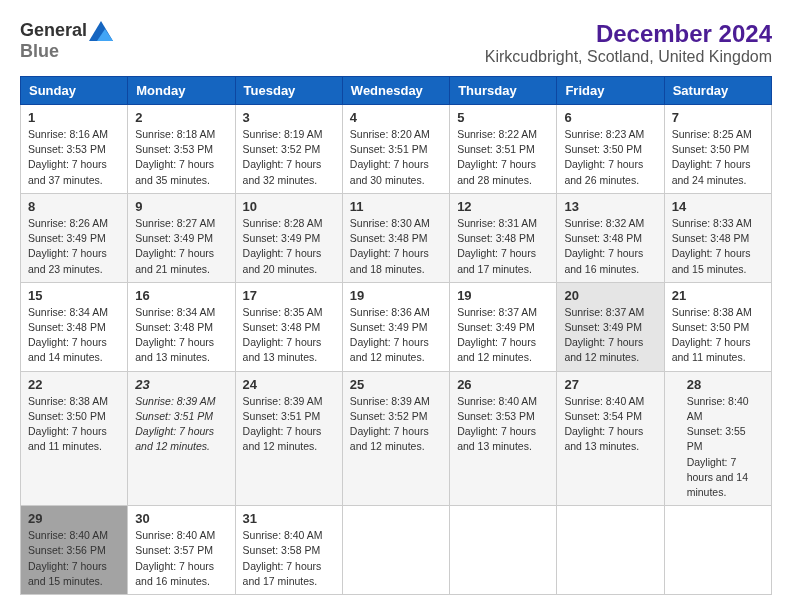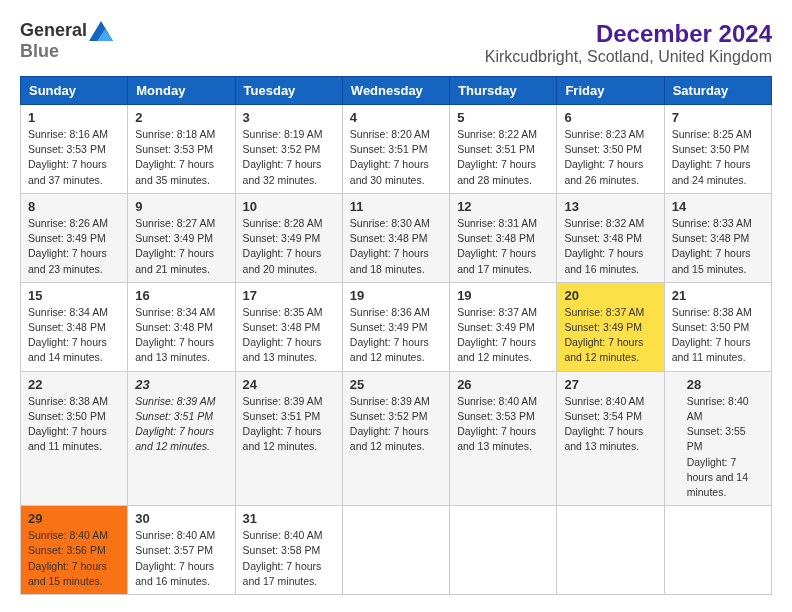--- a/index.html
+++ b/index.html
@@ -277,21 +277,21 @@
         </div>
       </td>
         <td style="background-color: rgb(255, 255, 255);">
         <span class="day-num">19</span>
         <div class="day-info">
           Sunrise: 8:37 AM<br>
           Sunset: 3:49 PM<br>
           Daylight: 7 hours and 12 minutes.
         </div>
       </td>
-        <td style="background-color: #fde047;">
+        <td style="background-color: #e5e5e5;">
         <span class="day-num">20</span>
         <div class="day-info">
           Sunrise: 8:37 AM<br>
           Sunset: 3:49 PM<br>
           Daylight: 7 hours and 12 minutes.
         </div>
       </td>
         <td style="background-color: rgb(255, 255, 255);">
         <span class="day-num">21</span>
         <div class="day-info">
@@ -353,21 +353,21 @@
         <td style="background-color: rgb(245, 245, 245); padding-left: 22px;">
         <span class="day-num">28</span>
         <div class="day-info">
           Sunrise: 8:40 AM<br>
           Sunset: 3:55 PM<br>
           Daylight: 7 hours and 14 minutes.
         </div>
       </td>
       </tr>
       <tr>
-        <td style="background-color: #f97316;">
+        <td style="background-color: #a3a3a3;">
         <span class="day-num">29</span>
         <div class="day-info">
           Sunrise: 8:40 AM<br>
           Sunset: 3:56 PM<br>
           Daylight: 7 hours and 15 minutes.
         </div>
       </td>
         <td style="background-color: rgb(255, 255, 255);">
         <span class="day-num">30</span>
         <div class="day-info">

